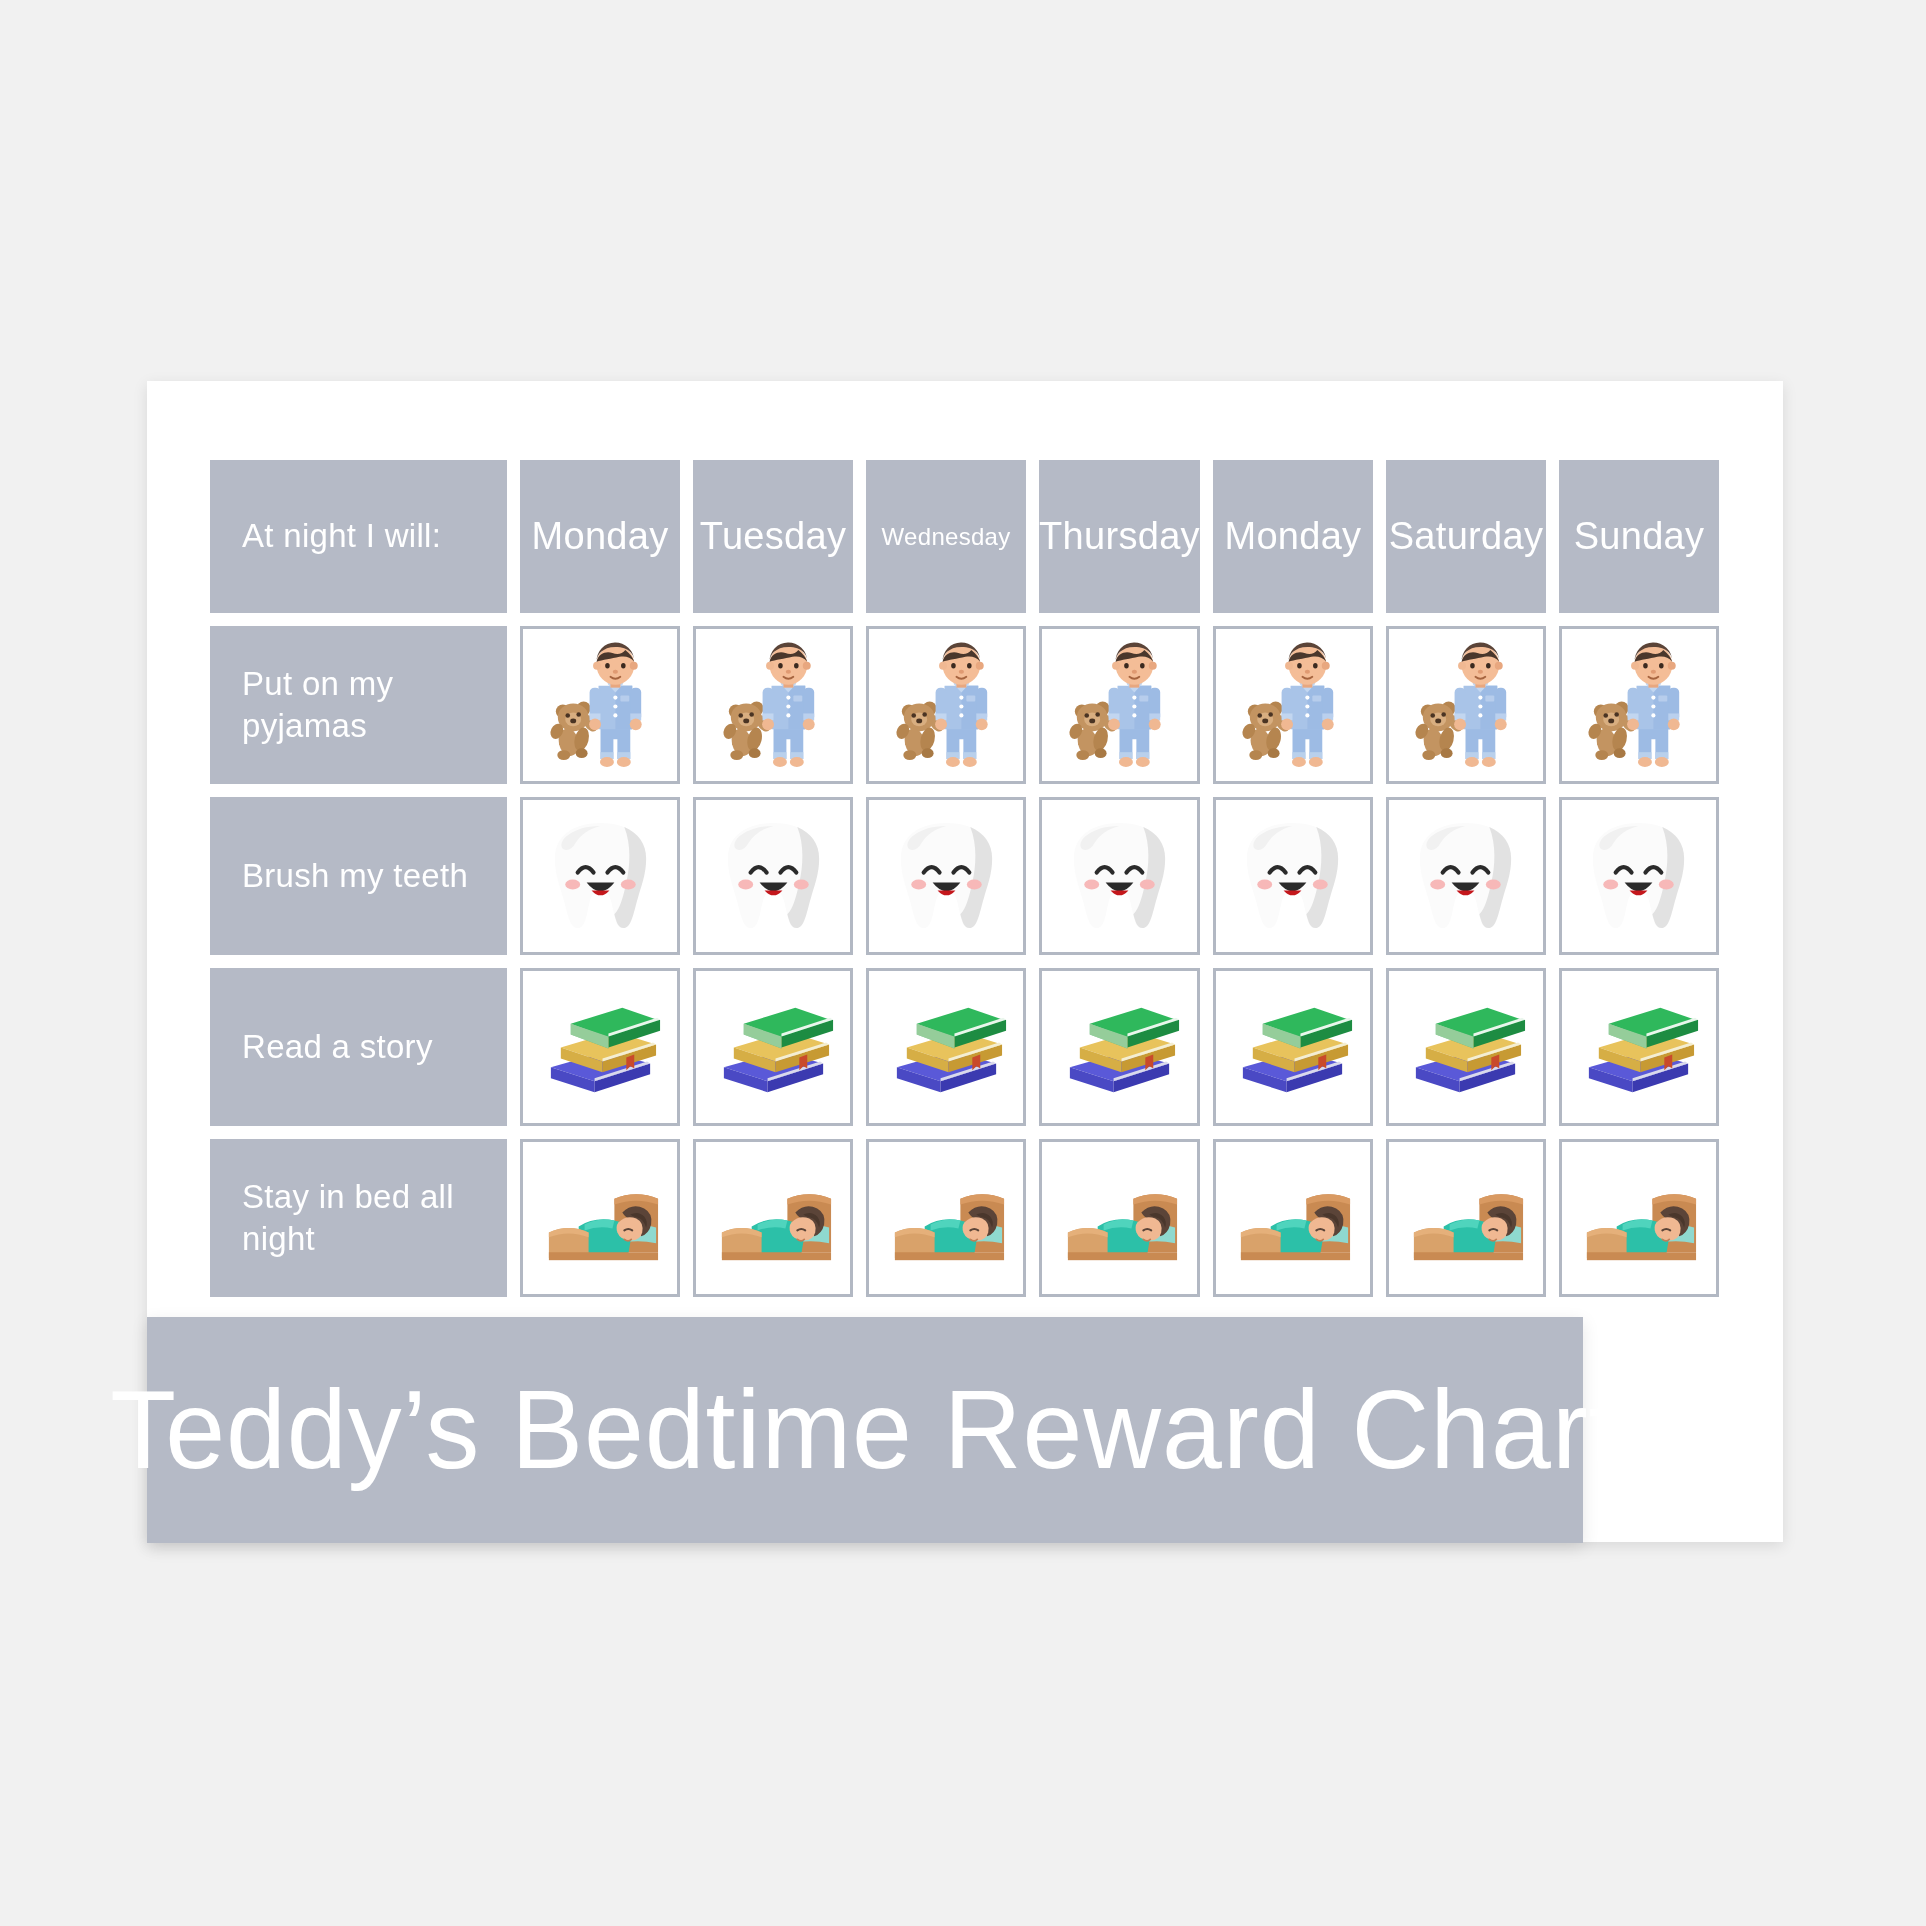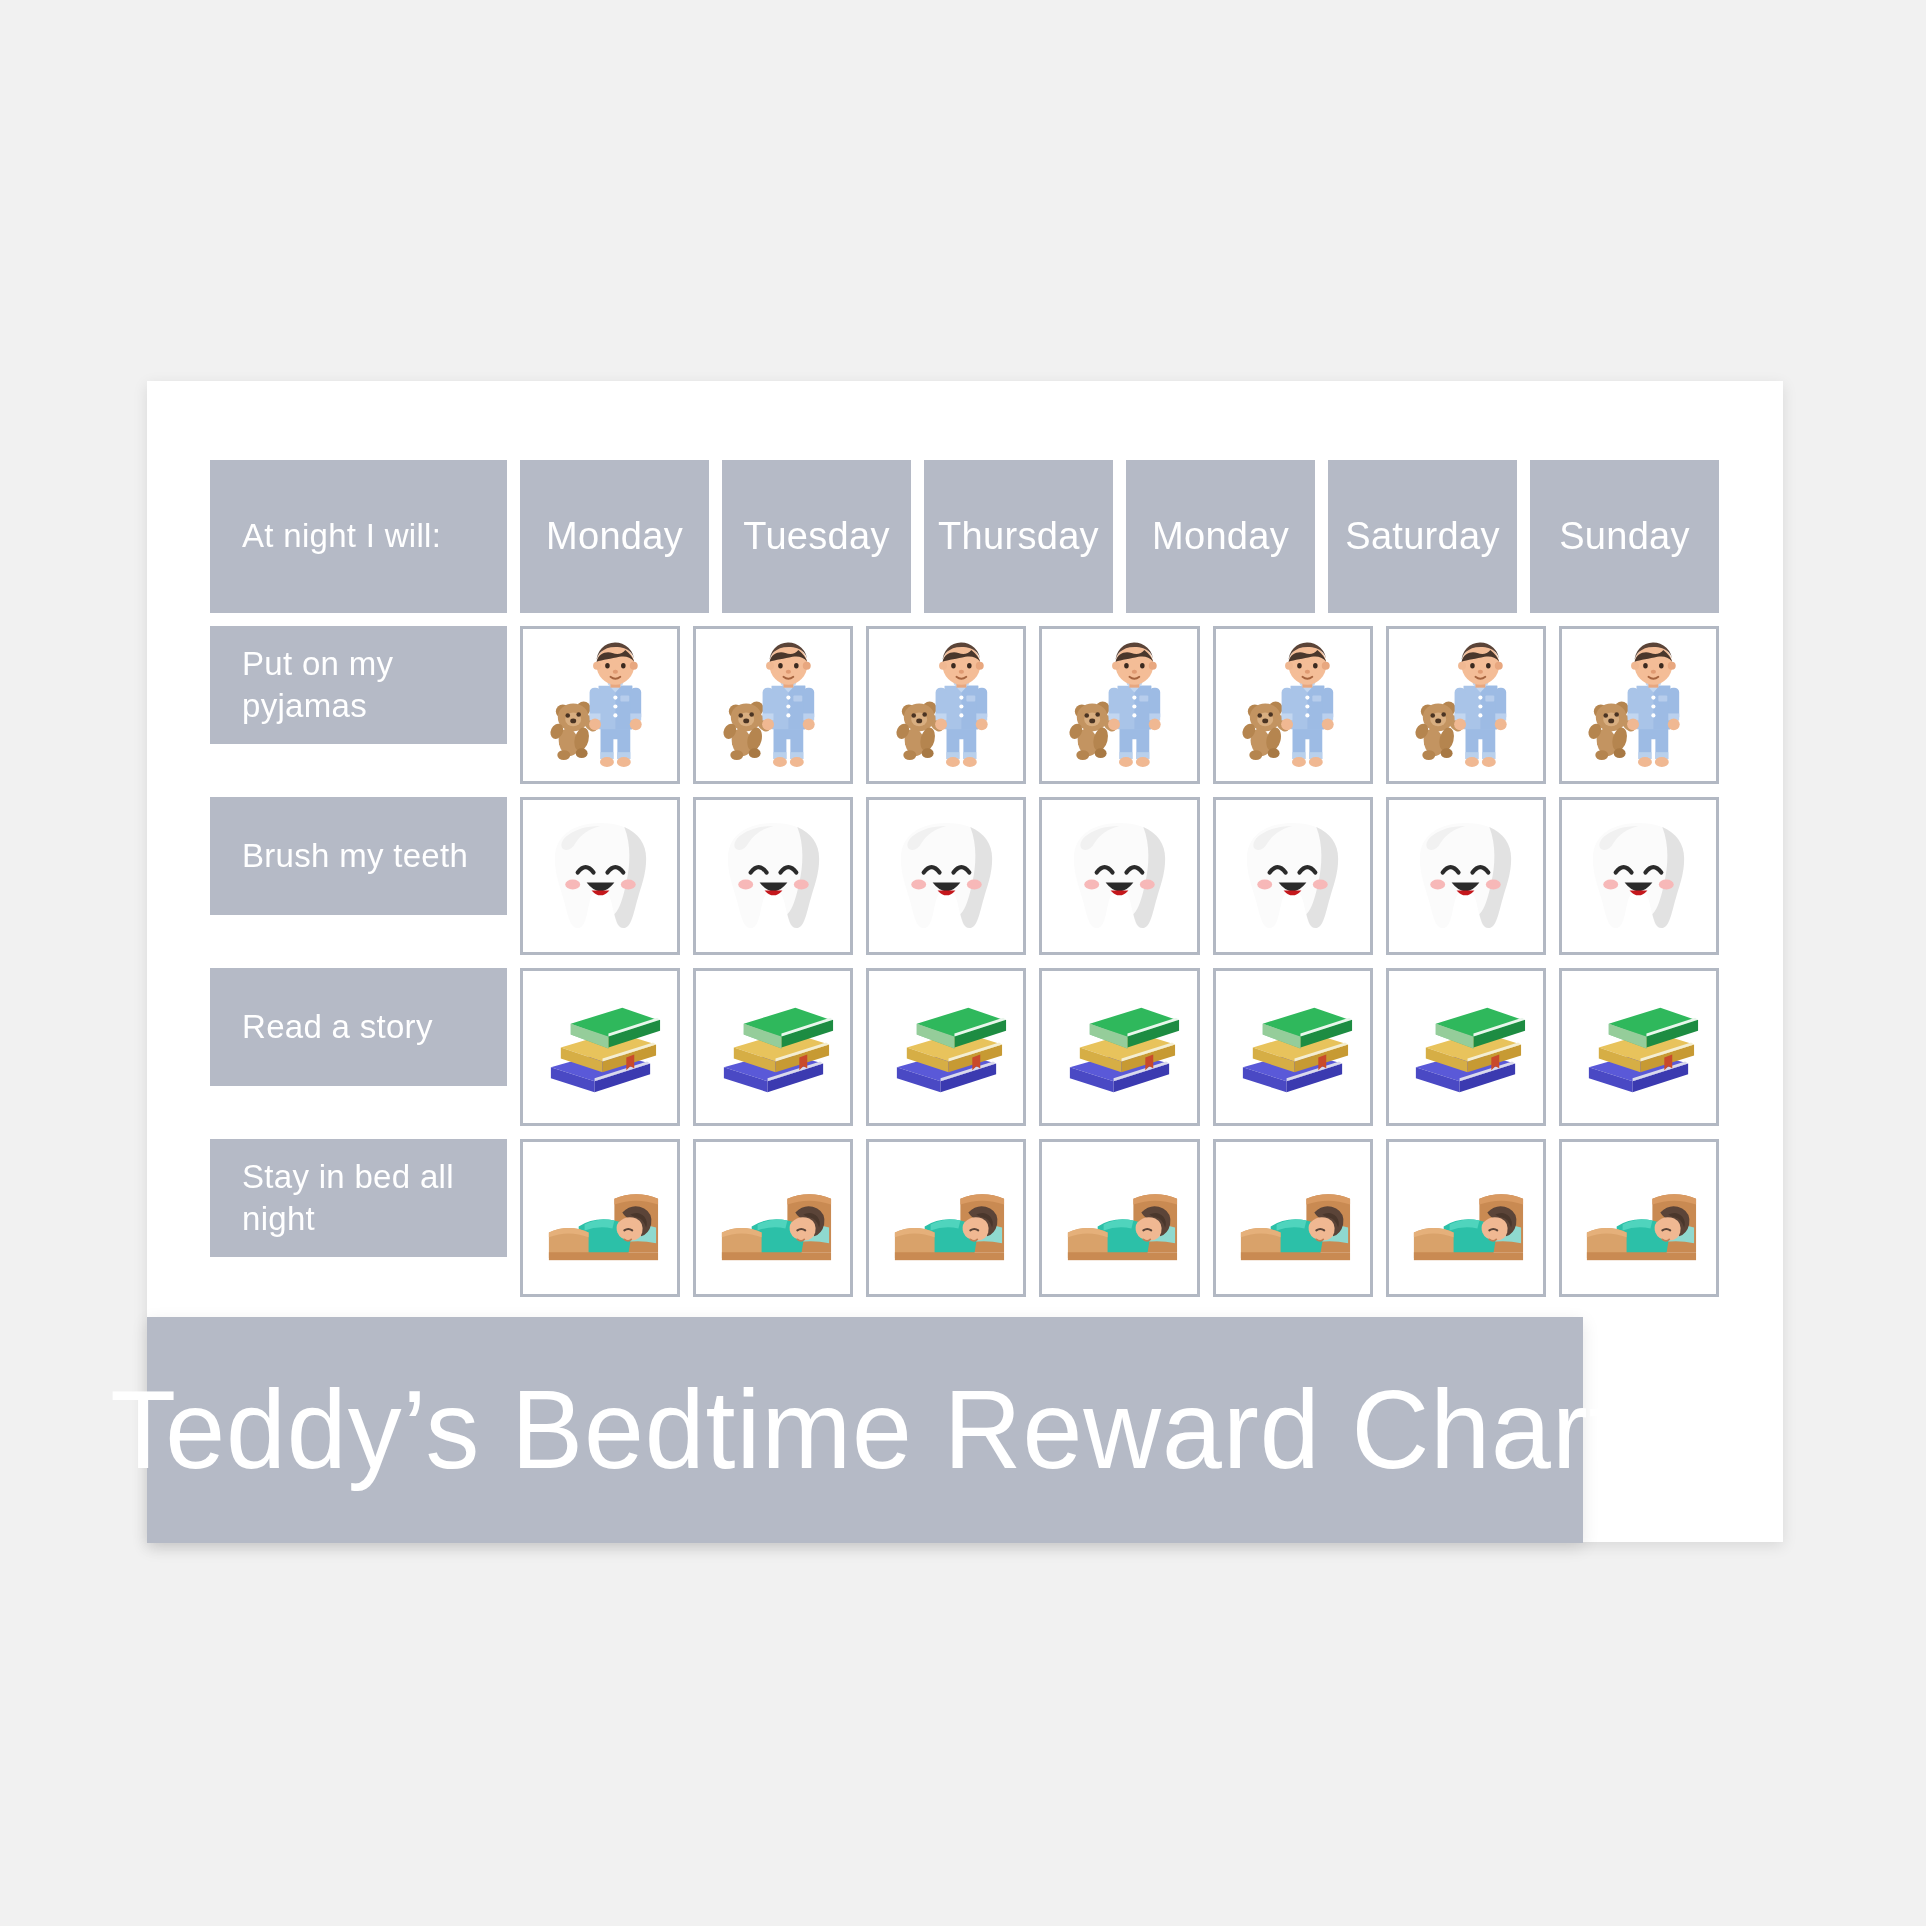--- a/index.html
+++ b/index.html
@@ -61,21 +61,21 @@
     line-height: 1.28;
   }
 
   .header-row .label-cell {
     font-size: 33px;
     height: 153px;
   }
 
   .task-row .label-cell {
     font-size: 33px;
-    height: 118px;
+    height: 158px;
   }
 
   
   .day-cell {
     flex: 1 1 0;
     background: #b5bac6;
     height: 153px;
     display: flex;
     align-items: center;
     justify-content: center;
@@ -135,20 +135,23 @@
       <div class="row header-row">
         <div class="label-cell">
           <span>At night I will:</span>
         </div>
         <div class="day-cell">
           <span>Monday</span>
         </div>
         <div class="day-cell">
           <span>Tuesday</span>
         </div>
+        <div class="day-cell narrow">
+          <span>Wednesday</span>
+        </div>
         <div class="day-cell">
           <span>Thursday</span>
         </div>
         <div class="day-cell">
           <span>Monday</span>
         </div>
         <div class="day-cell">
           <span>Saturday</span>
         </div>
         <div class="day-cell">

